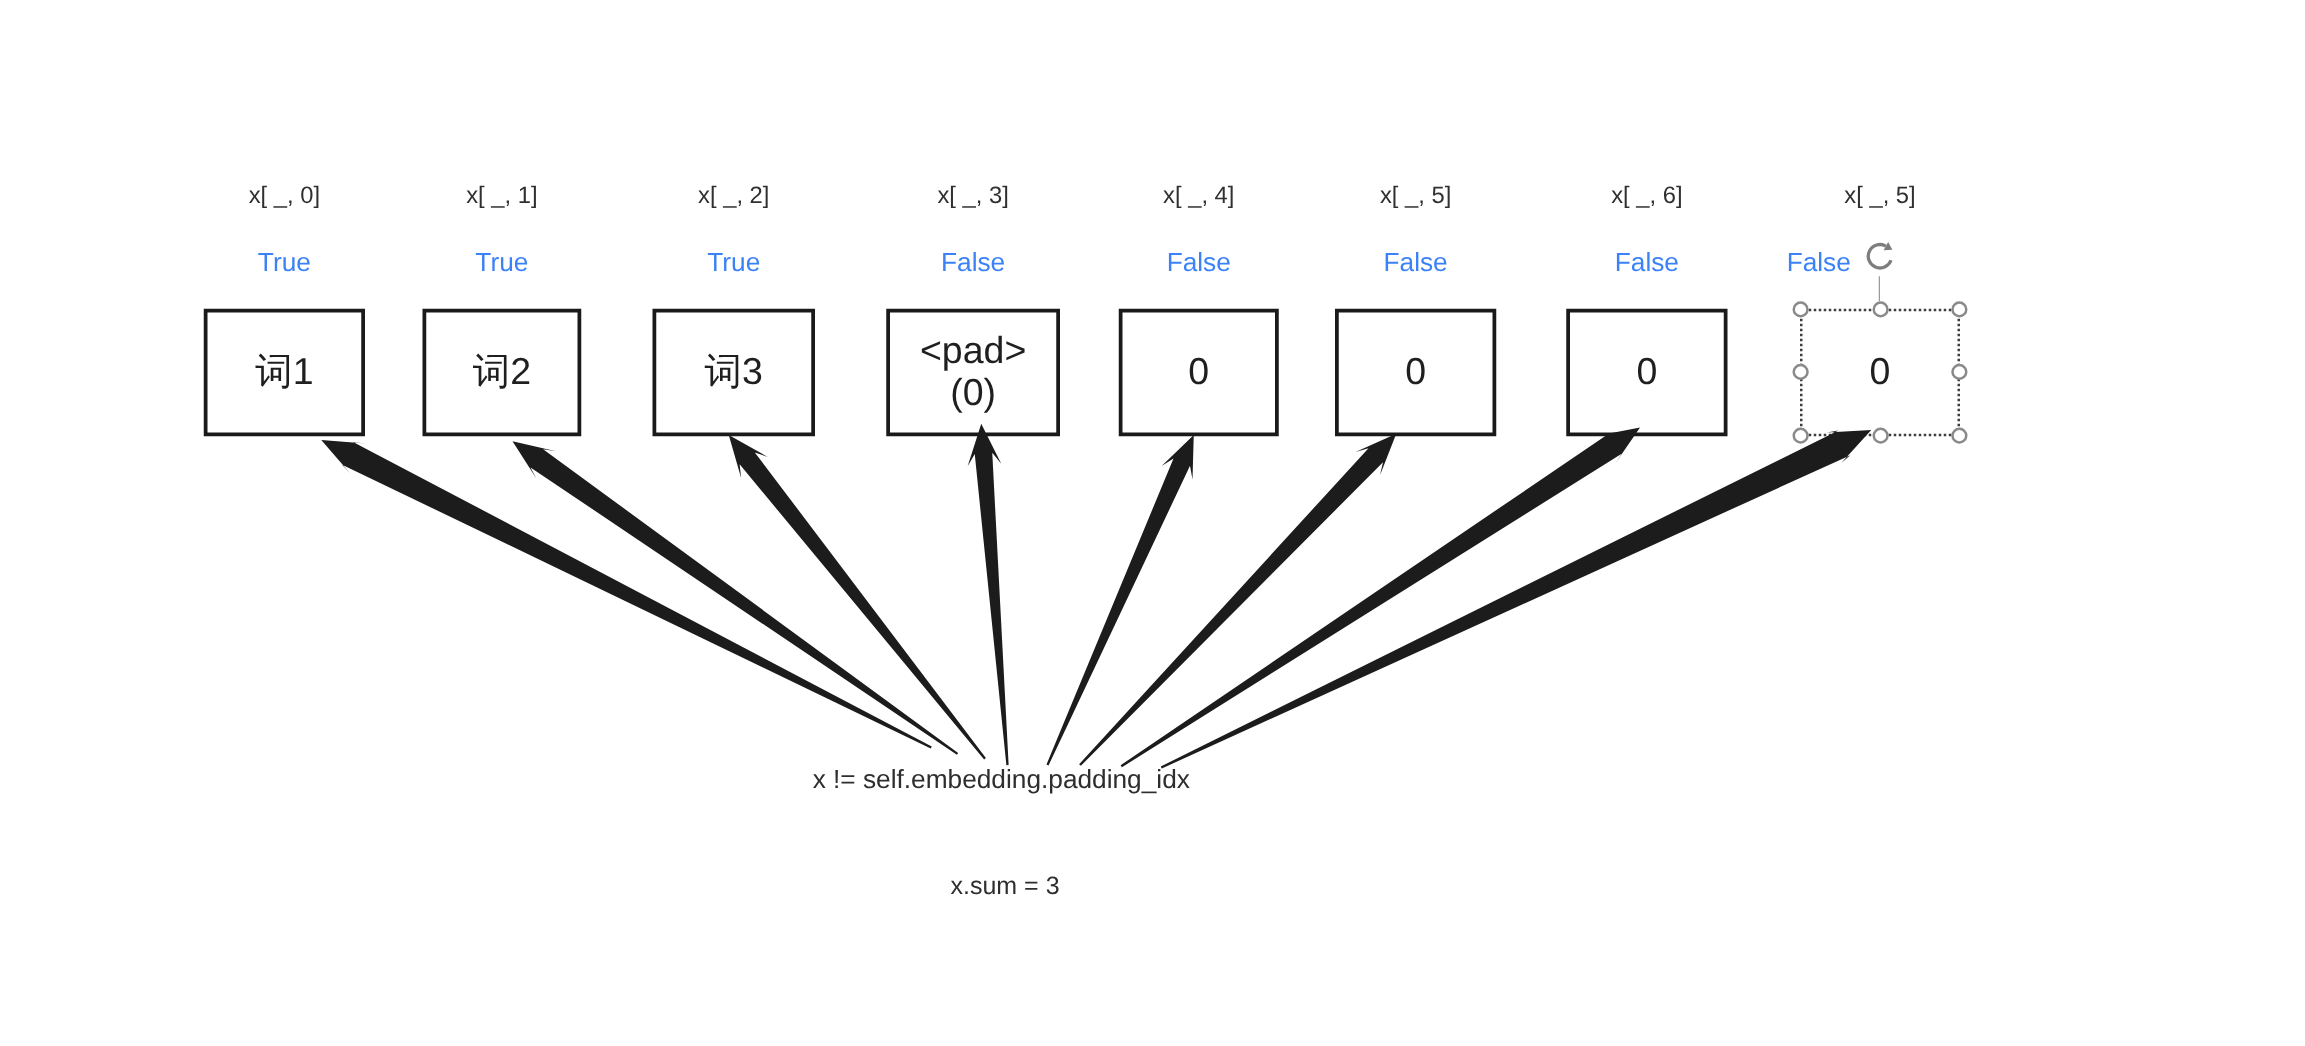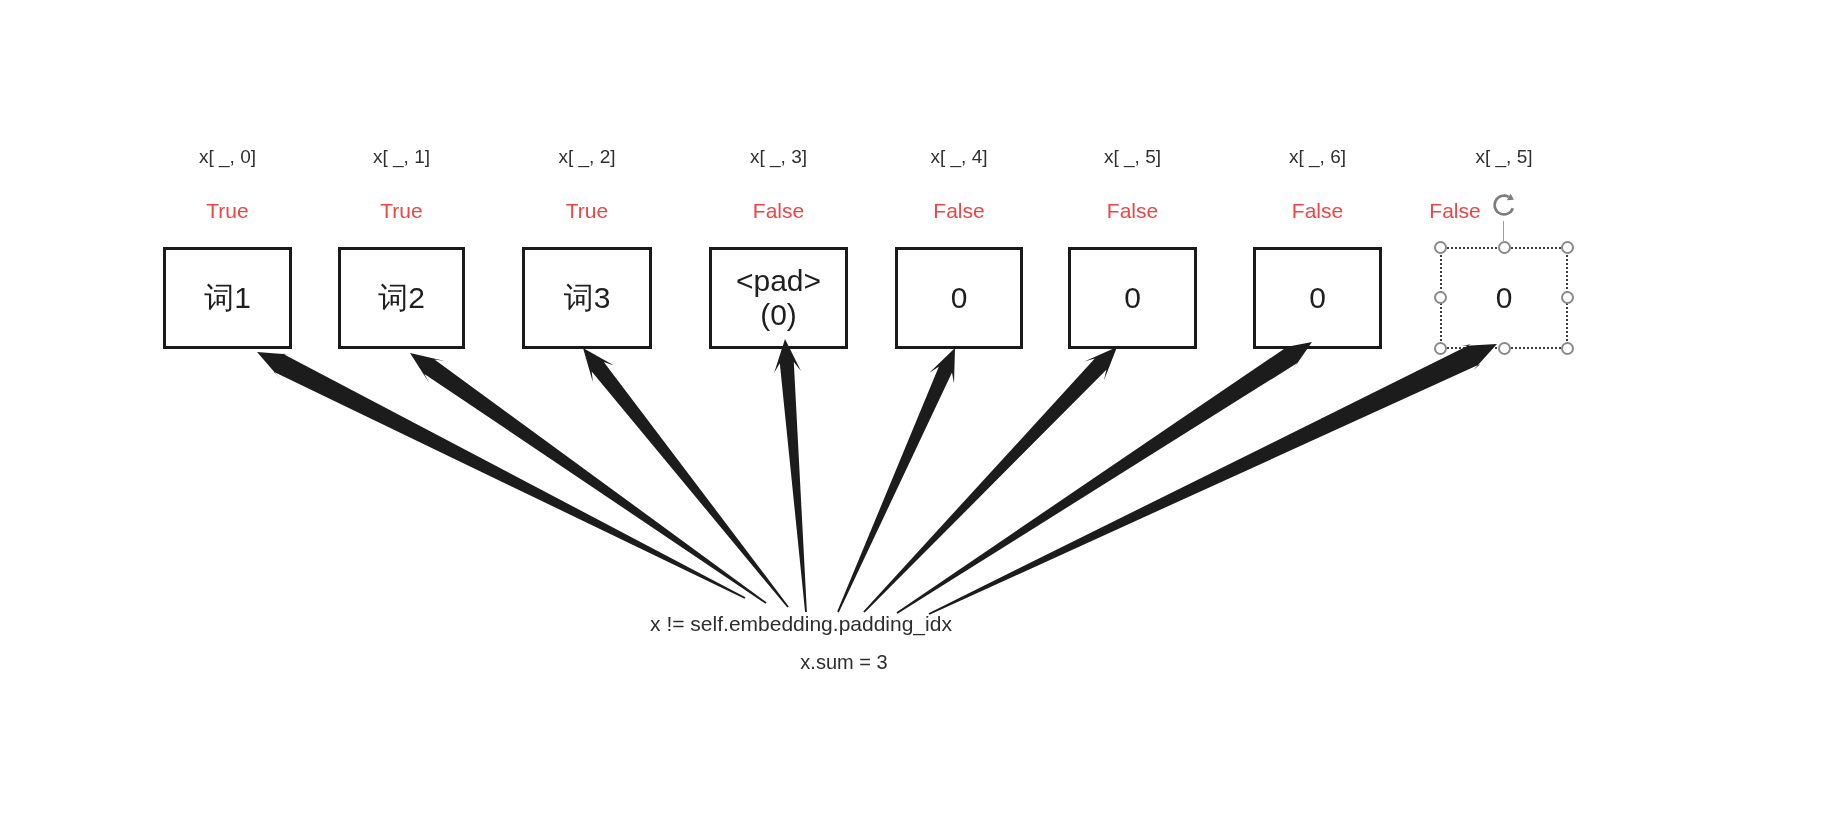--- a/index.html
+++ b/index.html
@@ -4,36 +4,36 @@
 <style>
   html,body{margin:0;padding:0;background:#fff;}
   #canvas{
     position:relative;width:1648px;height:837px;background:#ffffff;
     font-family:"Liberation Sans",sans-serif;overflow:hidden;
   }
   .col{position:absolute;top:143px;}
   .idx{position:absolute;top:3px;left:0;right:0;text-align:center;
        font-size:19px;color:#303030;white-space:nowrap;}
   .mask{position:absolute;top:56px;left:0;right:0;text-align:center;
-        font-size:21px;color:#ef4444;}
+        font-size:21px;color:#3b82f6;}
   .tbox{position:absolute;top:104px;left:0;right:0;height:102px;
         border:3px solid #1a1a1a;box-sizing:border-box;background:transparent;
         display:flex;flex-direction:column;align-items:center;justify-content:center;
         font-size:30px;color:#1f1f1f;line-height:1.12;z-index:1;}
   .tbox.selected{border:2px dotted #3d3d3d;}
   #arrow-layer{position:absolute;left:0;top:0;z-index:2;pointer-events:none;}
   #arrow-layer polygon{pointer-events:auto;}
   .handle{position:absolute;width:13px;height:13px;border-radius:50%;
           background:#fff;border:2px solid #8a8a8a;box-sizing:border-box;z-index:3;}
   .rotate-stem{position:absolute;width:0;border-left:1px solid #9a9a9a;z-index:3;}
   .rotate-icon{position:absolute;z-index:3;}
   .caption{position:absolute;transform:translateX(-50%);white-space:nowrap;
            color:#2e2e2e;z-index:1;}
   #expr{left:801px;top:612px;font-size:21px;}
-  #sum{left:804px;top:651px;font-size:20px;margin-left:40px;}
+  #sum{left:804px;top:698px;font-size:20px;}
   #note{left:880px;top:741px;font-size:21px;}
 </style>
 </head>
 <body>
 
 <div id="canvas">
 
   <svg id="arrow-layer" width="1844" height="837" viewBox="0 0 1844 837">
       <polygon points="745.4,597.2 282.8,353.7 292.5,354.8 257.0,352.0 280.4,378.9 273.7,371.7 744.6,598.8" fill="#1c1c1c"></polygon>
       <polygon points="766.5,602.3 434.5,359.4 444.8,360.9 410.0,353.0 429.2,383.0 424.4,373.9 765.5,603.7" fill="#1c1c1c"></polygon>

